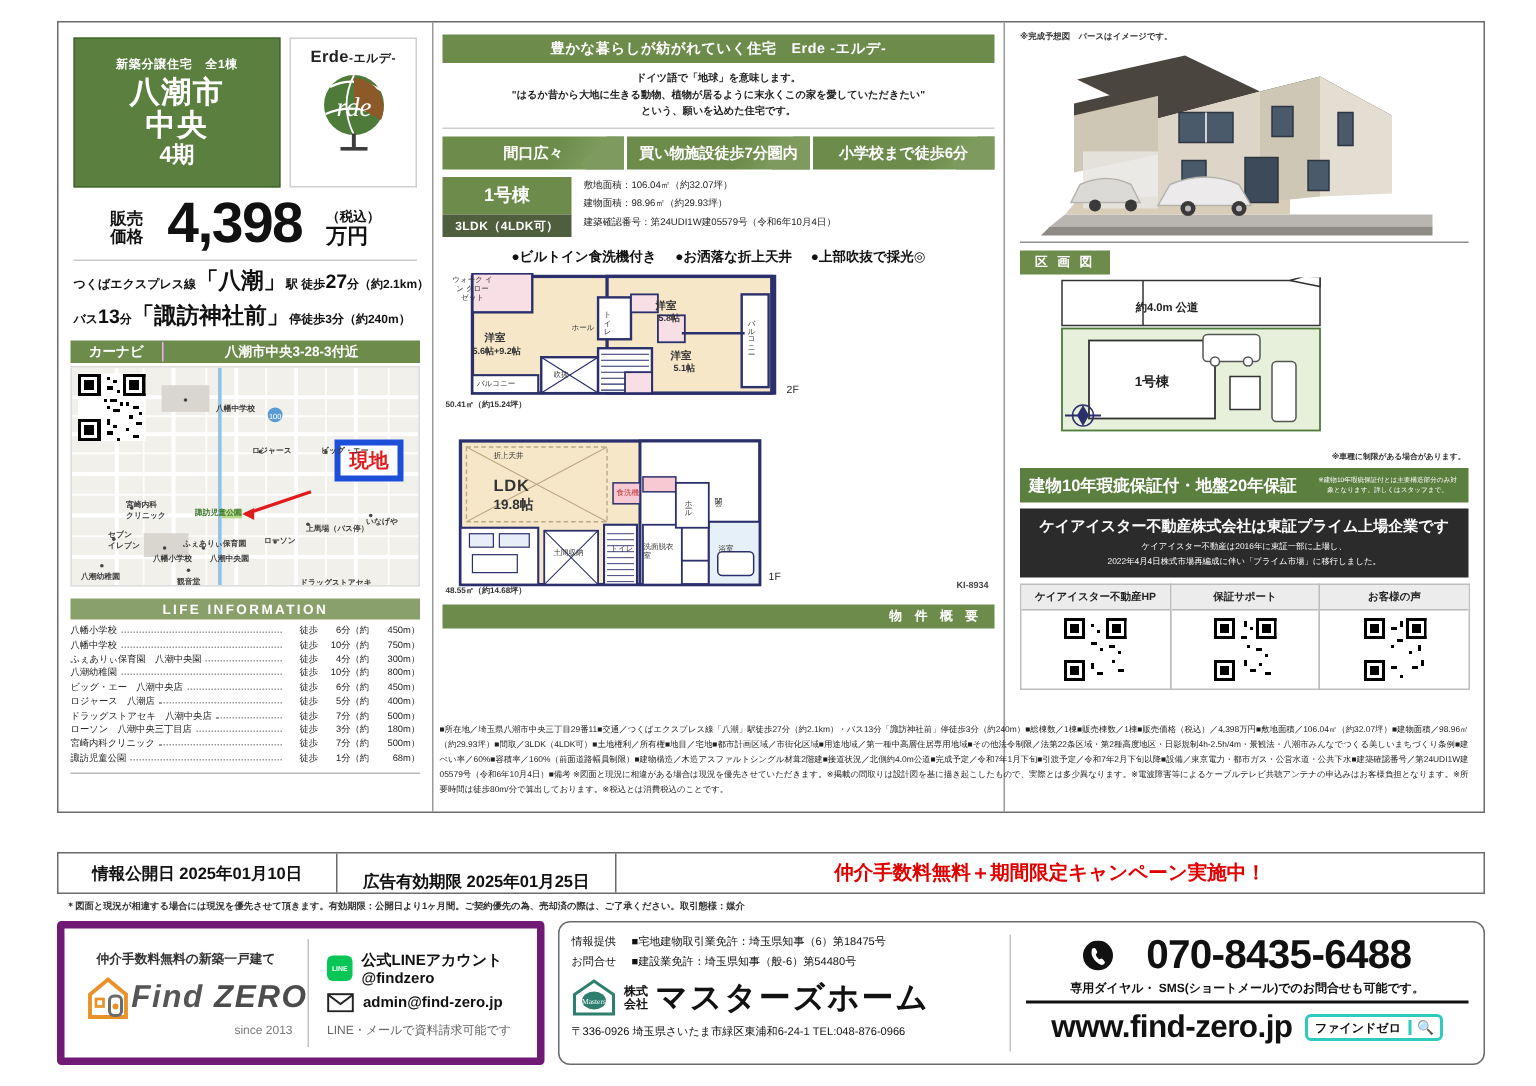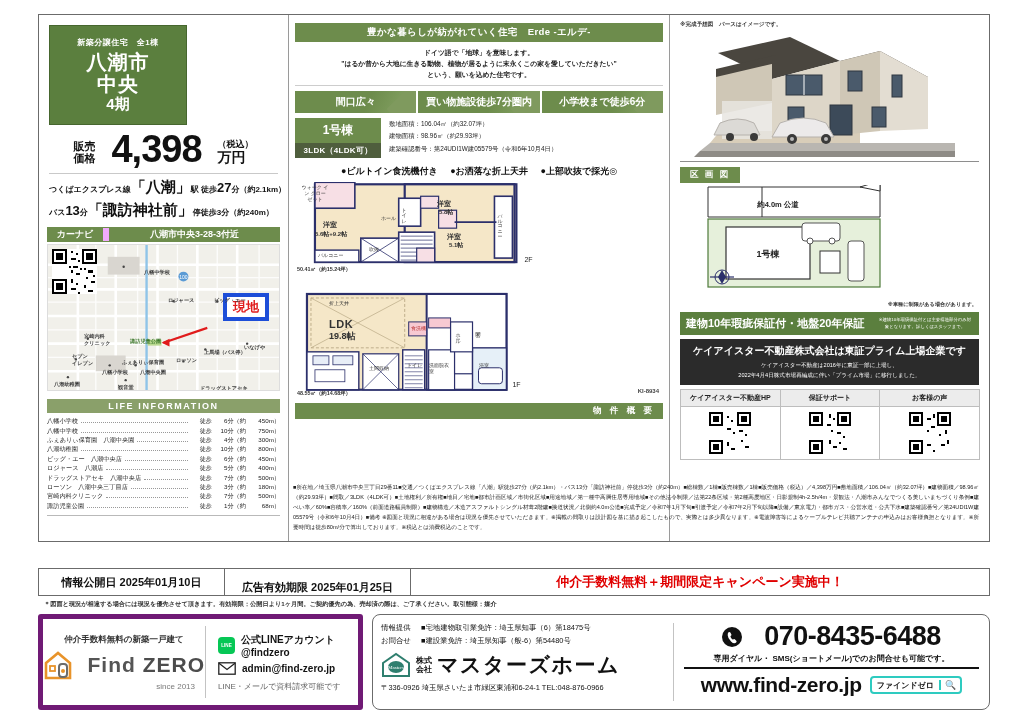--- a/index.html
+++ b/index.html
@@ -56,21 +56,21 @@
 
   .access-line { padding: 4px 8px 0 10px; font-size: 11px; font-weight: 700; color:#111; white-space: nowrap;}
   .access-line .sm { font-size: 8px; }
   .access-line .lg { font-size: 15px; }
   .access-line .md { font-size: 13px; }
 
   .carnavi-bar {
     margin: 7px 8px 0 8px; height: 15px; background:#6d8c4c; color:#fff;
     display:flex; align-items:center; font-size:9px; font-weight:700;
   }
-  .carnavi-bar .cn-l { width: 62px; text-align:center; border-right:6px solid #f0abfc; }
+  .carnavi-bar .cn-l { width: 62px; text-align:center; border-right:1px solid #f0abfc; }
   .carnavi-bar .cn-r { flex:1; text-align:center; }
 
   .map-box { margin: 2px 8px 0 8px; height: 147px; position: relative; overflow: hidden;
              background:#efeee9; border:1px solid #ddd; }
   .map-box svg { position:absolute; inset:0; width:100%; height:100%; }
   .qr { position:absolute; left:4px; top:4px; width:45px; height:45px; background:#fff; padding:2px;}
   .qr svg{width:100%;height:100%;}
   .map-label { position:absolute; font-size:5.2px; color:#3c3c3c; white-space:nowrap; font-weight:700;}
   .genchi {
     position:absolute; right:10px; top:48px; background:#fff; border:4px solid #1d4ed8;
@@ -173,21 +173,21 @@
   .disclaimer { position:absolute; left: 44px; top: 600px; width: 950px;
                 font-size:6.2px; color:#333; font-weight:700;}
 
   
   .footer-left {
     position:absolute; left:38px; top:614px; width: 325px; height: 96px;
     border:5px solid #701a75; border-radius: 3px; display:flex; align-items:center;
   }
   .fz-brand { width: 162px; text-align:center; }
   .fz-brand .fz-top { font-size:8.5px; color:#333; font-weight:700; }
-  .fz-logo-line { display:flex; align-items:center; justify-content:space-between; gap:0; margin-top:4px;}
+  .fz-logo-line { display:flex; align-items:center; justify-content:flex-end; gap:0; margin-top:4px;font-style:italic;}
   .fz-mark svg { width: 30px; height: 30px; display:block; }
   .fz-word { font-size:21px; font-weight:700; letter-spacing:1px; }
   .fz-word .find { color:#555; }
   .fz-word .zero { color:#4c4c4c; }
   .fz-since { font-size:8px; color:#7a7a7a; text-align:right; padding-right:10px; margin-top:2px;}
   .fz-div { width:1px; height:72px; background:#c3c3c3; }
   .fz-contact { flex:1; padding-left: 12px; }
   .fz-line-row { display:flex; align-items:center; gap:6px; }
   .line-icon { width:17px; height:17px; border-radius:4px; background:#06C755; position:relative;}
   .line-icon::after{ content:"LINE"; position:absolute; inset:0; color:#fff; font-size:4.6px;
@@ -233,20 +233,37 @@
   <div class="main-frame">
 
     <div class="col-left">
 
       <div class="badge-row">
         <div class="badge-green">
           <div class="sub">新築分譲住宅　全1棟</div>
           <div class="city">八潮市</div>
           <div class="city">中央</div>
           <div class="phase">4期</div>
+        </div>
+        <div class="logo-box">
+          <div class="logo-txt">
+            <span>Erde</span><span class="kana">-エルデ-</span>
+          </div>
+          <div class="globe">
+            <svg viewBox="0 0 60 58">
+              <circle cx="30" cy="24" r="20" fill="#4e7a3a"></circle>
+              <path d="M14 12 Q30 4 48 14" stroke="#fff" stroke-width="1.6" fill="none"></path>
+              <path d="M11 30 Q30 22 50 32" stroke="#fff" stroke-width="1.4" fill="none"></path>
+              <path d="M30 4 Q20 24 30 44" stroke="#fff" stroke-width="1.2" fill="none"></path>
+              <path d="M30 6 A20 20 0 0 1 48 34 L30 24 Z" fill="#8c5a28"></path>
+              <text x="30" y="31" font-family="Liberation Serif, serif" font-size="18" fill="#ffffff" text-anchor="middle" font-style="italic">rde</text>
+              <rect x="28.6" y="43" width="2.6" height="9" fill="#3d3d3d"></rect>
+              <rect x="21" y="52" width="18" height="2.4" fill="#3d3d3d"></rect>
+            </svg>
+          </div>
         </div>
       </div>
 
       <div class="price-row">
         <div class="price-lbl">
           <div>販売</div>
           <div>価格</div>
         </div>
         <div class="price-num">4,398</div>
         <div class="price-unit">

